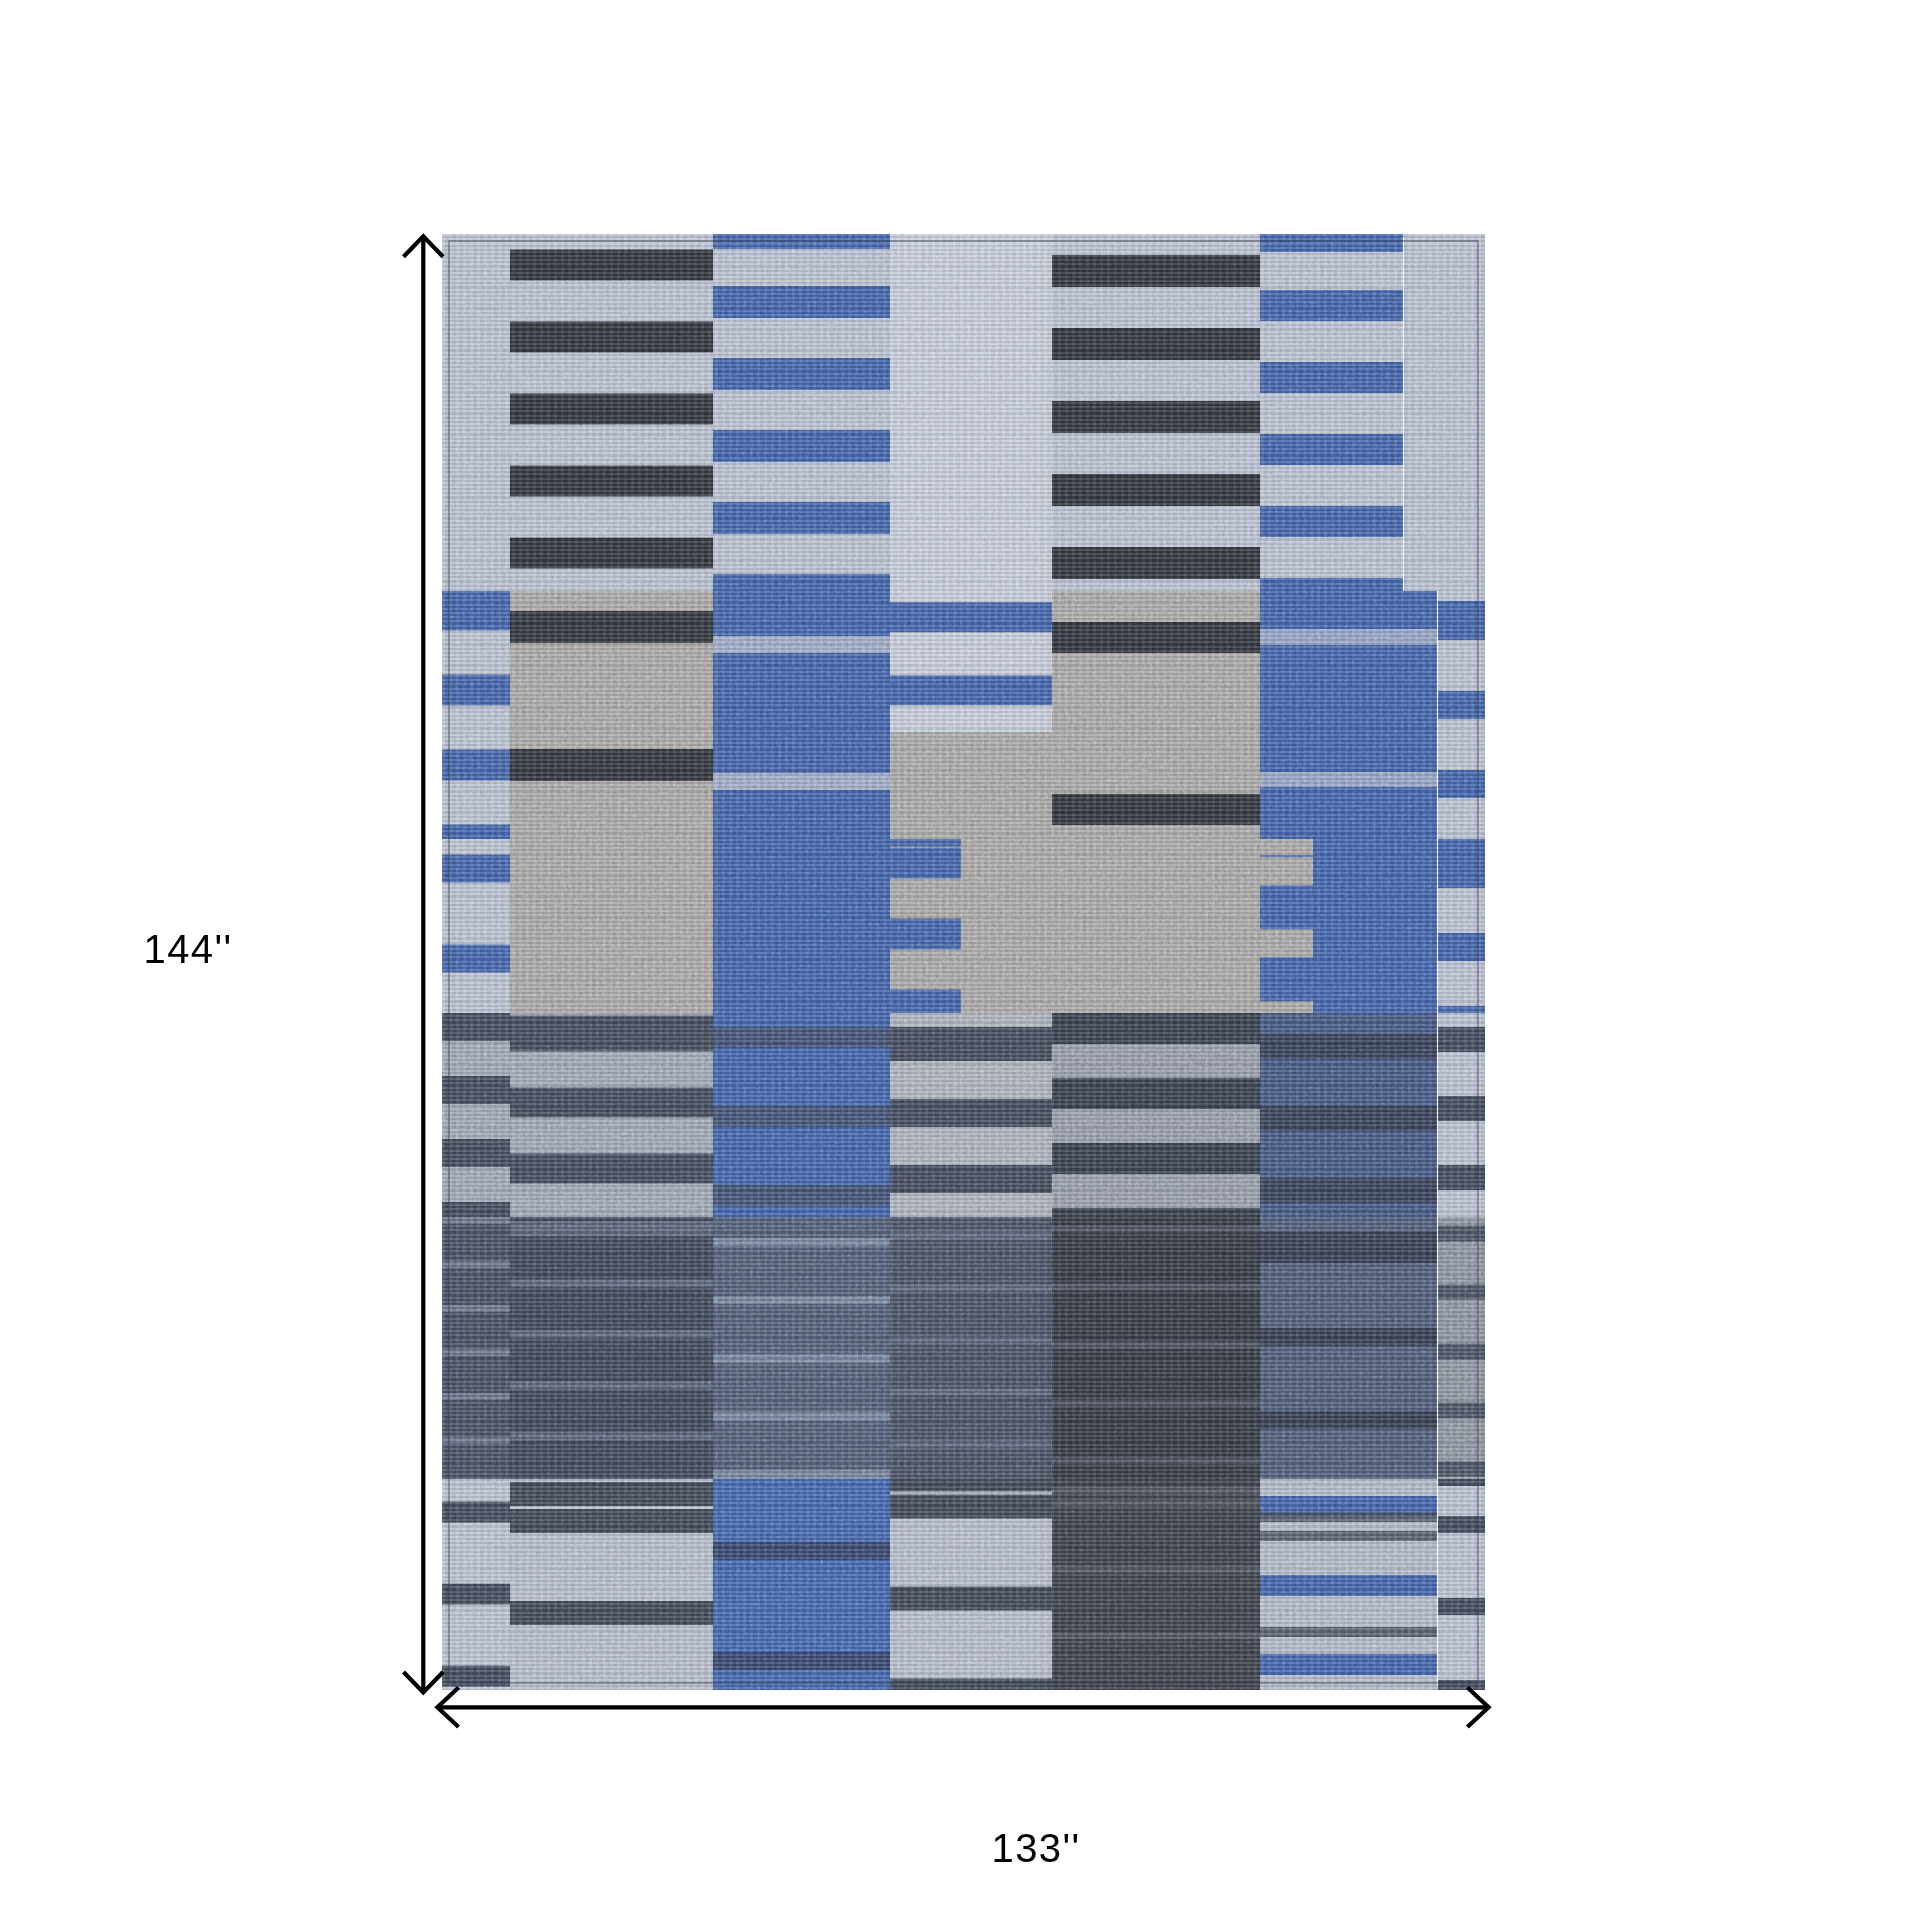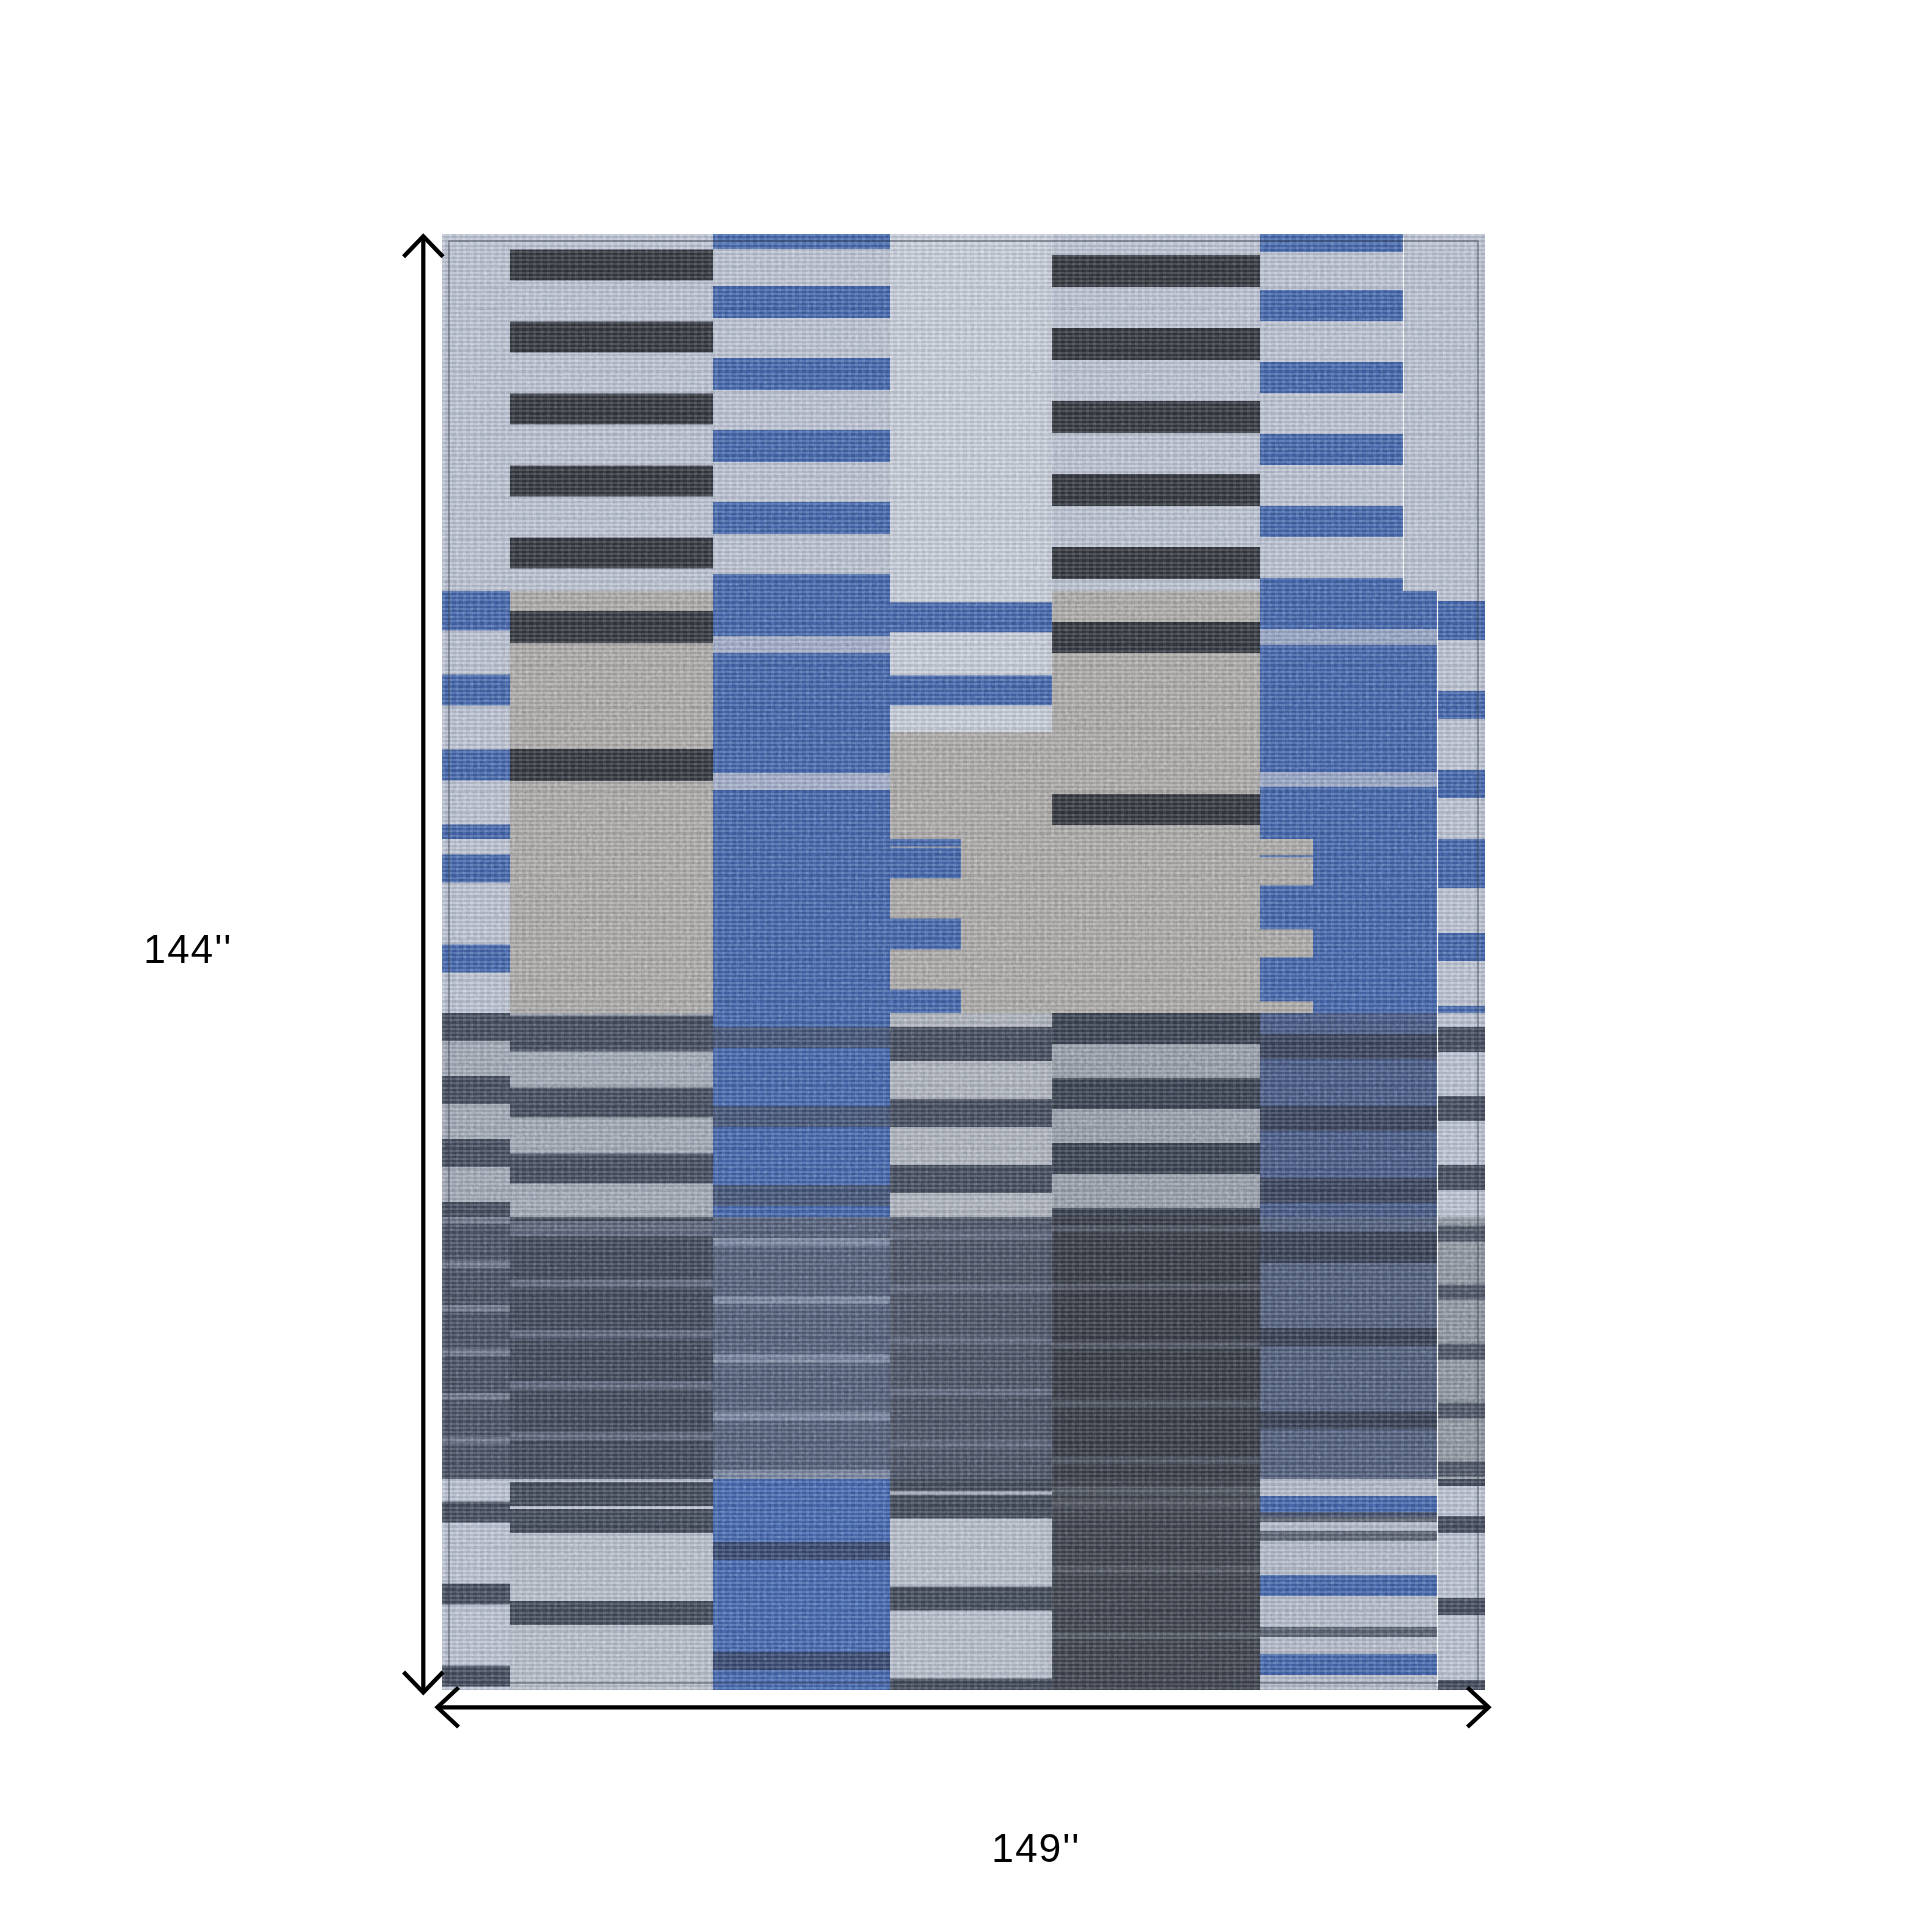--- a/index.html
+++ b/index.html
@@ -161,16 +161,16 @@
       <line x1="600" y1="336" x2="600" y2="2398"></line>
       <polyline points="572,364 600,335 628,364"></polyline>
       <polyline points="572,2370 600,2399 628,2370"></polyline>
       <line x1="621" y1="2420" x2="2109" y2="2420"></line>
       <polyline points="650,2392 620,2420 650,2448"></polyline>
       <polyline points="2080,2392 2110,2420 2080,2448"></polyline>
     </g>
   </svg>
 
   <div class="label label-h">144''</div>
-  <div class="label label-w">149''</div>
+  <div class="label label-w">133''</div>
 
 </div>
 
 
 </body></html>

